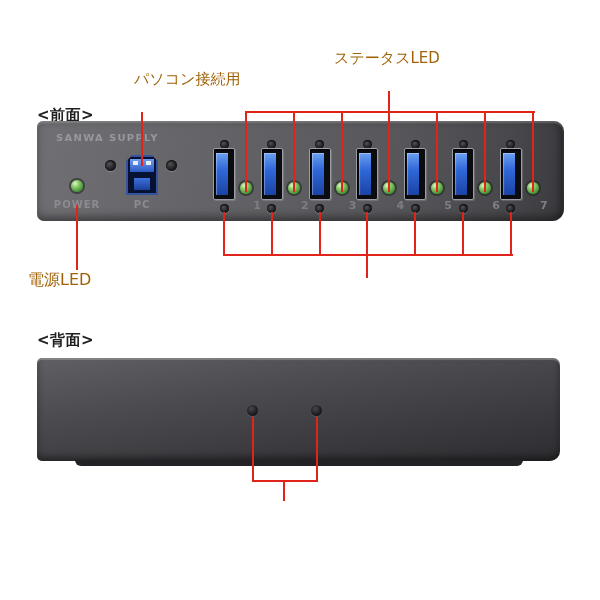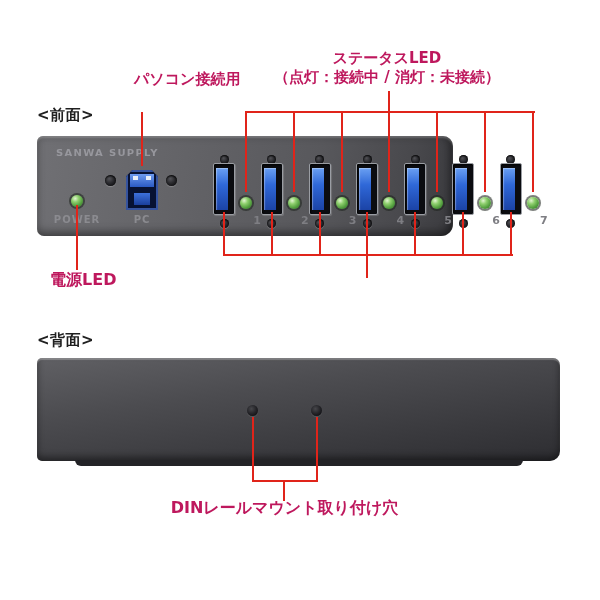--- a/index.html
+++ b/index.html
@@ -4,28 +4,28 @@
 <style>
   html,body { margin:0; padding:0; background:#ffffff; }
   #canvas {
     position:relative; width:600px; height:600px; background:#ffffff;
     font-family:"DejaVu Sans", sans-serif; overflow:hidden;
   }
   
   .rline { position:absolute; background:#e0241a; width:2px; }
   
   .sec-label { position:absolute; font-size:15px; font-weight:bold; color:#202020; letter-spacing:0.5px; }
-  .callout { position:absolute; color:#be185d; font-weight:bold; }
+  .callout { position:absolute; color:#a16207; font-weight:normal; }
   .c15 { font-size:15px; line-height:17px; }
   .c16 { font-size:16px; line-height:18px; }
   .center { text-align:center; }
   
   .device { position:absolute; }
   #hub-front {
-    left:37px; top:136px; width:416px; height:100px;
+    left:37px; top:121px; width:527px; height:100px;
     border-radius:6px 10px 12px 7px;
     background:linear-gradient(100deg,#707074 0%,#626266 38%,#58585c 66%,#48484c 88%,#3a3a3e 100%);
     box-shadow: inset 0 2px 2px rgba(255,255,255,0.22), inset 0 -5px 9px rgba(0,0,0,0.30), inset -4px 0 8px rgba(0,0,0,0.28);
   }
   #hub-back {
     left:37px; top:358px; width:523px; height:103px;
     border-radius:5px 7px 10px 5px;
     background:linear-gradient(172deg,#606064 0%,#4c4c50 35%,#3b3b3f 70%,#2d2d31 100%);
     box-shadow: inset 0 2px 1px rgba(255,255,255,0.26), inset 0 -4px 7px rgba(0,0,0,0.45);
   }
@@ -71,21 +71,20 @@
 <div id="canvas">
 
   <div class="sec-label" style="left:37px; top:106px;">&lt;前面&gt;</div>
 
   <div class="callout c15" style="left:134px; top:71px;">
     <div>パソコン接続用</div>
   </div>
 
   <div class="callout c15 center" style="left:232px; top:49px; width:310px; line-height:18.5px;">
     <div>ステータスLED</div>
-    <div>（点灯：接続中 / 消灯：未接続）</div>
   </div>
 
   <div id="hub-front" class="device">
     <div class="brand">SANWA SUPPLY</div>
     <div class="led" style="left:34px; top:59px;"></div>
     <div class="panel-label" style="left:12px; top:78px; width:56px;">POWER</div>
     <div class="screw lg" style="left:68px; top:39px;"></div>
     <div class="screw lg" style="left:129px; top:39px;"></div>
     <div class="usbb">
       <div class="usbb-top">
@@ -157,36 +156,35 @@
         </div>
         <div class="screw sm" style="left: 6.5px; top: 65.5px;"></div>
         <div class="led" style="left: 27px; top: 43.5px;"></div>
         <div class="port-num" style="left: 37px; top: 61px;">7</div>
       </div>
     </div>
 
   <div class="rline" style="left:141px; top:112px; height:54px;"></div>
   <div class="rline" style="left:76px; top:205px; height:65px;"></div>
 
-  <div class="callout c16" style="left:50px; top:271px;">電源LED</div>
+  <div class="callout c16" style="left:28px; top:271px;">電源LED</div>
 
   <div class="sec-label" style="left:37px; top:331px;">&lt;背面&gt;</div>
 
   <div id="hub-back" class="device">
     <div class="mount-hole" style="left:210px; top:47px;"></div>
     <div class="mount-hole" style="left:274px; top:47px;"></div>
   </div>
   <div id="hub-back-flange"></div>
 
   <div class="rline" style="left:252px; top:417px; height:65px;"></div>
   <div class="rline" style="left:316px; top:417px; height:65px;"></div>
   <div class="rline" style="left:252px; top:480px; width:66px; height:2px;"></div>
   <div class="rline" style="left:283px; top:480px; height:21px;"></div>
 
-  <div class="callout c16 center" style="left:134px; top:499px; width:301px;">DINレールマウント取り付け穴</div>
 
 <div class="rline" style="left: 245px; top: 111px; height: 81px;"></div>
     <div class="rline" style="left: 223px; top: 212px; height: 43px;"></div>
     <div class="rline" style="left: 292.8px; top: 111px; height: 81px;"></div>
     <div class="rline" style="left: 270.8px; top: 212px; height: 43px;"></div>
     <div class="rline" style="left: 340.6px; top: 111px; height: 81px;"></div>
     <div class="rline" style="left: 318.6px; top: 212px; height: 43px;"></div>
     <div class="rline" style="left: 388.4px; top: 91px; height: 101px;"></div>
     <div class="rline" style="left: 366.4px; top: 212px; height: 43px;"></div>
     <div class="rline" style="left: 436.2px; top: 111px; height: 81px;"></div>

